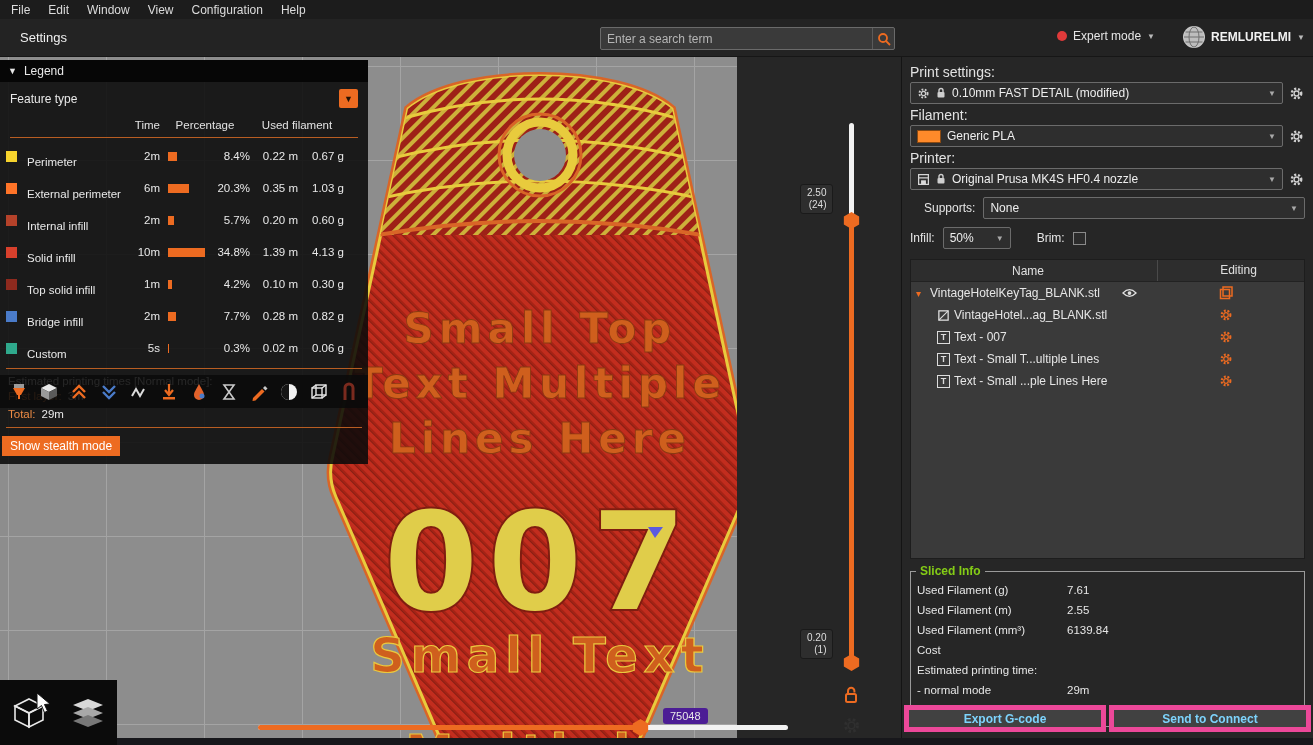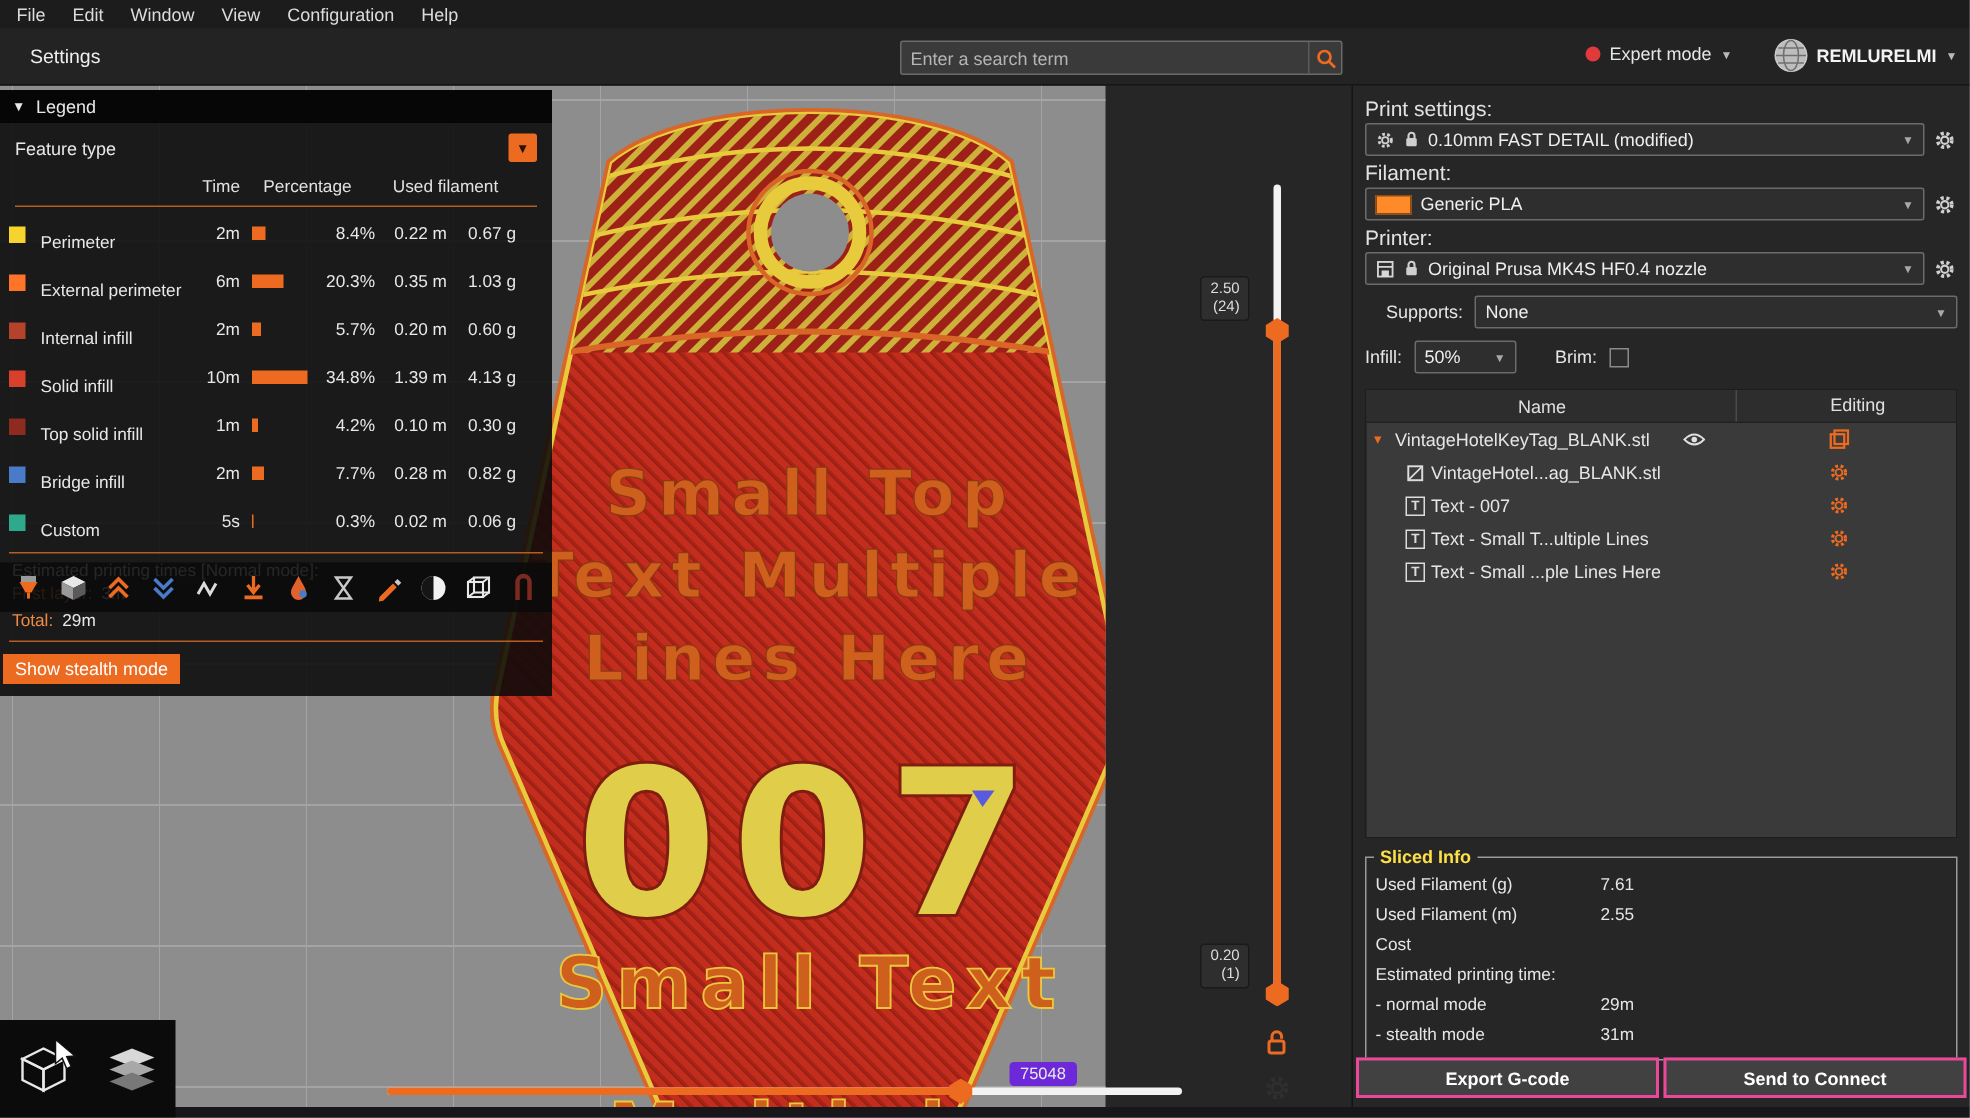--- a/index.html
+++ b/index.html
@@ -73,21 +73,21 @@
   .vh-bot { position:absolute; left:843px; top:654px; z-index:23; cursor:pointer; }
   .tip { position:absolute; background:#2e2e2e; border:1px solid #1a1a1a; border-radius:3px; padding:2px 6px; font-size:10px; line-height:12px; text-align:right; color:#dedede; z-index:24; }
   .tip-top { left:800px; top:184px; }
   .tip-bot { left:800px; top:629px; }
   .vlock { position:absolute; left:843px; top:686px; z-index:23; cursor:pointer; }
   .vgear { position:absolute; left:842px; top:716px; z-index:23; cursor:pointer; }
 
   .htrack { position:absolute; left:258px; top:725px; width:530px; height:5px; background:#f2f2f2; border-radius:3px; z-index:31; }
   .hfill { position:absolute; left:258px; top:725px; width:382px; height:5px; background:#ED6B21; border-radius:3px; z-index:32; }
   .hh { position:absolute; left:632px; top:719px; z-index:33; cursor:pointer; }
-  .hlabel { position:absolute; left:663px; top:708px; background:#6d28d9; border-radius:3px; padding:2px 7px; font-size:11px; color:#e8e8e8; z-index:33;margin-left:10px; }
+  .hlabel { position:absolute; left:663px; top:708px; background:#4c1d95; border-radius:3px; padding:2px 7px; font-size:11px; color:#e8e8e8; z-index:33; }
 
   
   .right-panel { position:absolute; left:901px; top:57px; width:412px; height:681px; background:#262626; border-left:1px solid #141414; padding:4px 8px 0 8px; z-index:25; }
   .rp-label { font-size:14px; color:#e2e2e2; margin:3px 0 2px 0; }
   .combo-row { display:flex; align-items:center; gap:5px; }
   .combo { flex:1; height:22px; background:#2e2e2e; border:1px solid #6b6b6b; border-radius:2px; display:flex; align-items:center; gap:6px; padding:0 6px; cursor:pointer; min-width:0; }
   .combo .ctext { white-space:nowrap; overflow:hidden; text-overflow:ellipsis; font-size:12px; color:#eeeeee; }
   .combo .cv { margin-left:auto; font-size:8px; color:#a8a8a8; }
   .fil-swatch { width:24px; height:13px; border:1px solid #8a4a12; flex:0 0 auto; }
   .row-gear { width:17px; height:17px; flex:0 0 auto; display:flex; align-items:center; justify-content:center; cursor:pointer; }
@@ -103,25 +103,25 @@
   .obj-row { display:grid; grid-template-columns:234px 162px; height:22px; align-items:center; font-size:12px; cursor:pointer; }
   .obj-name { display:flex; align-items:center; gap:4px; padding-left:5px; min-width:0; }
   .obj-name.indent { padding-left:26px; }
   .tree-chev { color:#ED6B21; font-size:10px; width:10px; }
   .obj-label { white-space:nowrap; overflow:hidden; text-overflow:ellipsis; }
   .eye { margin-left:auto; margin-right:8px; display:flex; }
   .obj-edit { display:flex; justify-content:center; }
   .ticon { width:13px; height:13px; border:1px solid #dcdcdc; color:#dcdcdc; font-size:9px; font-weight:bold; display:flex; align-items:center; justify-content:center; flex:0 0 auto; }
 
   .sliced { border:1px solid #9a9a9a; margin-top:12px; padding:8px 6px 6px 6px; position:relative; font-size:11.5px; }
-  .sliced-title { position:absolute; top:-8px; left:5px; background:#262626; padding:0 4px; font-weight:bold; font-size:12px; color:#fde047; }
+  .sliced-title { position:absolute; top:-8px; left:5px; background:#262626; padding:0 4px; font-weight:bold; font-size:12px; color:#84cc16; }
   .si-row { display:grid; grid-template-columns:150px 1fr; line-height:20px; color:#e6e6e6; }
 
   .panel-buttons { position:absolute; left:2px; right:2px; bottom:6px; display:flex; gap:3px; }
-  .panel-buttons button { flex:1; height:27px; background:#414141; color:#ffffff; border:2px solid #ec4899; font-weight:bold; font-size:12px; font-family:inherit; cursor:pointer; }
+  .panel-buttons button { flex:1; height:27px; background:#414141; color:#7dd3fc; border:5px solid #ec4899; font-weight:bold; font-size:12px; font-family:inherit; cursor:pointer; }
 </style>
 </head>
 <body>
 
 <div class="menubar">
   <span class="mi">File</span>
   <span class="mi">Edit</span>
   <span class="mi">Window</span>
   <span class="mi">View</span>
   <span class="mi">Configuration</span>
@@ -585,20 +585,24 @@
     <span class="sliced-title">Sliced Info</span>
     <div class="si-row">
         <span>Used Filament (g)</span>
         <span>7.61</span>
       </div>
     <div class="si-row">
         <span>Used Filament (m)</span>
         <span>2.55</span>
       </div>
     <div class="si-row">
+        <span>Used Filament (mm³)</span>
+        <span>6139.84</span>
+      </div>
+    <div class="si-row">
         <span>Cost</span>
       </div>
     <div class="si-row">
         <span>Estimated printing time:</span>
         <span></span>
       </div>
     <div class="si-row">
         <span> - normal mode</span>
         <span>29m</span>
       </div>

